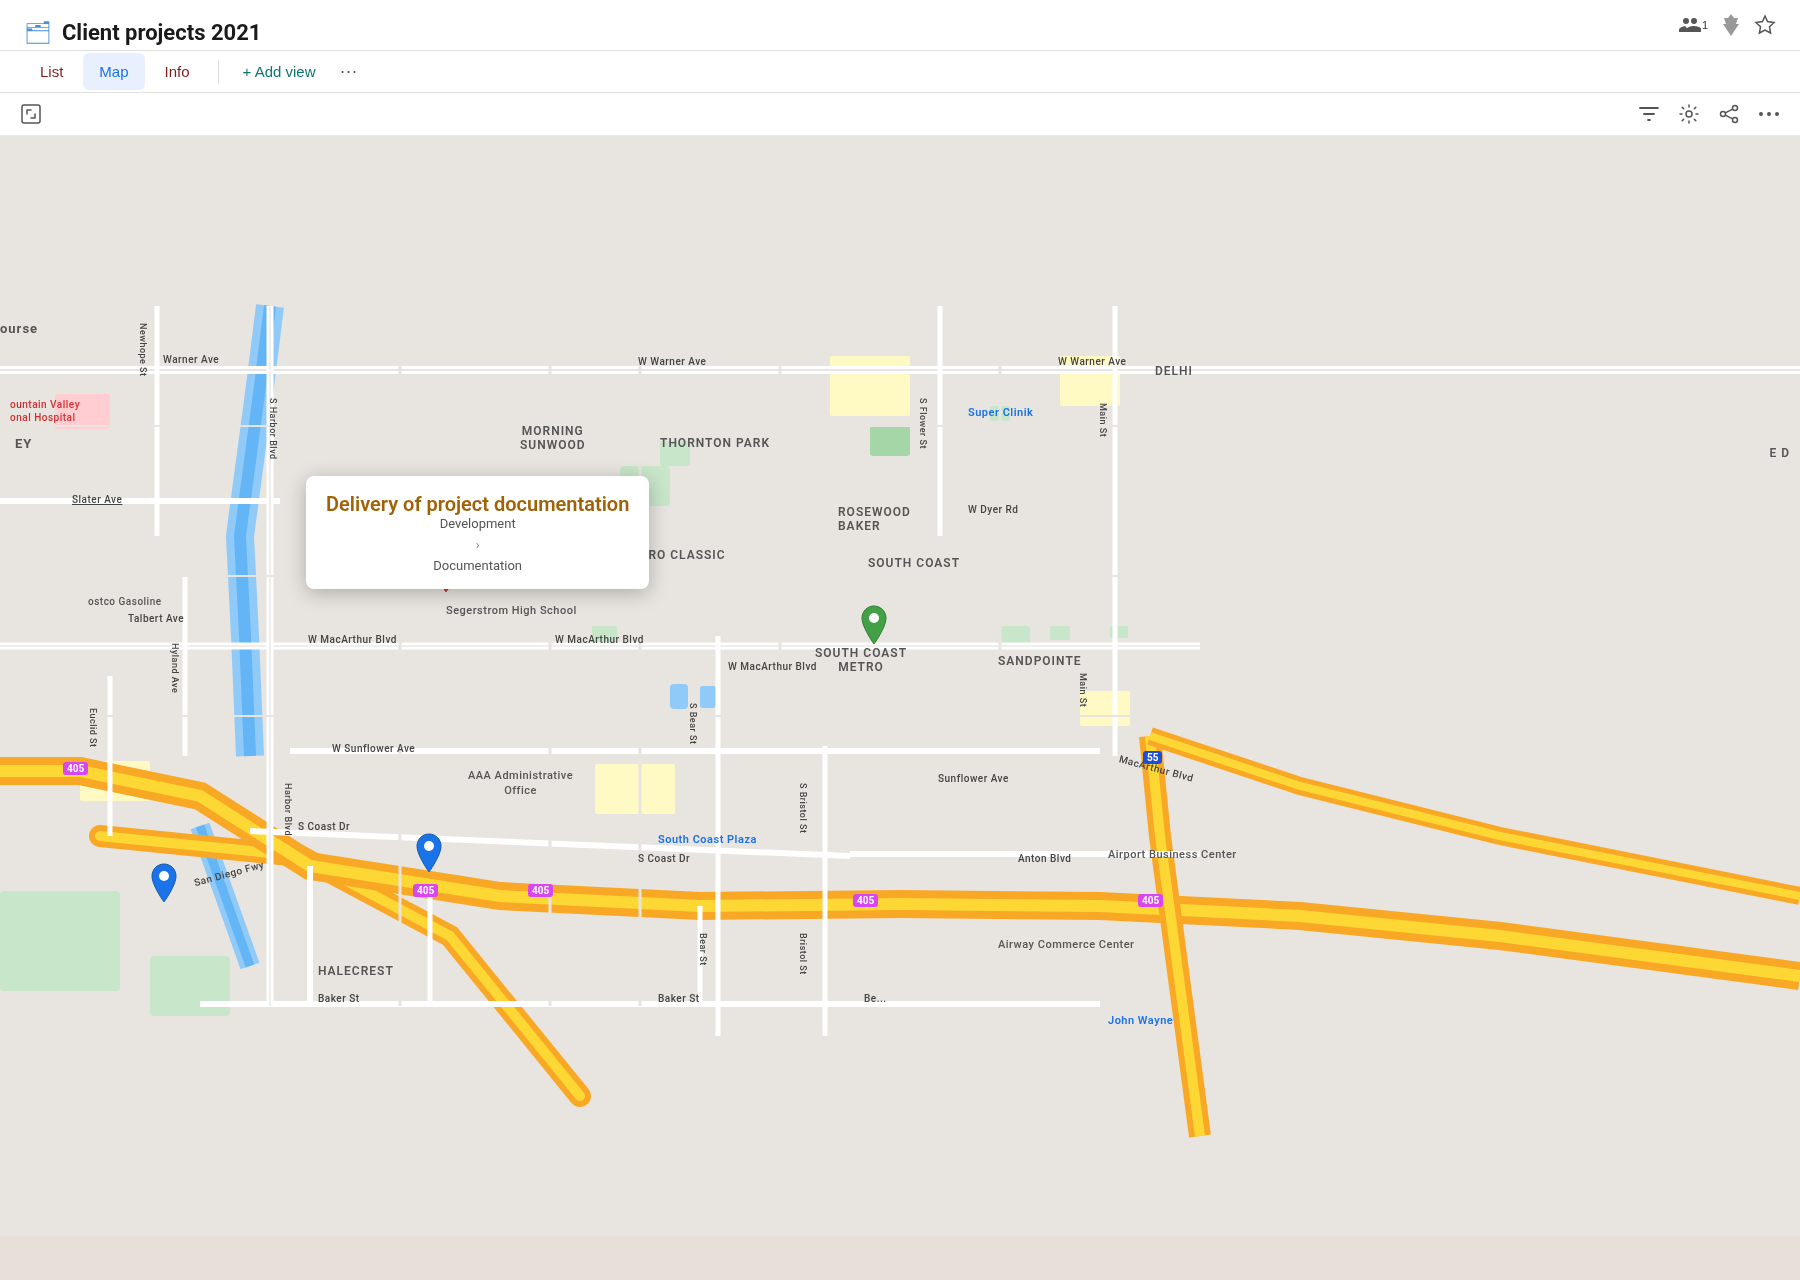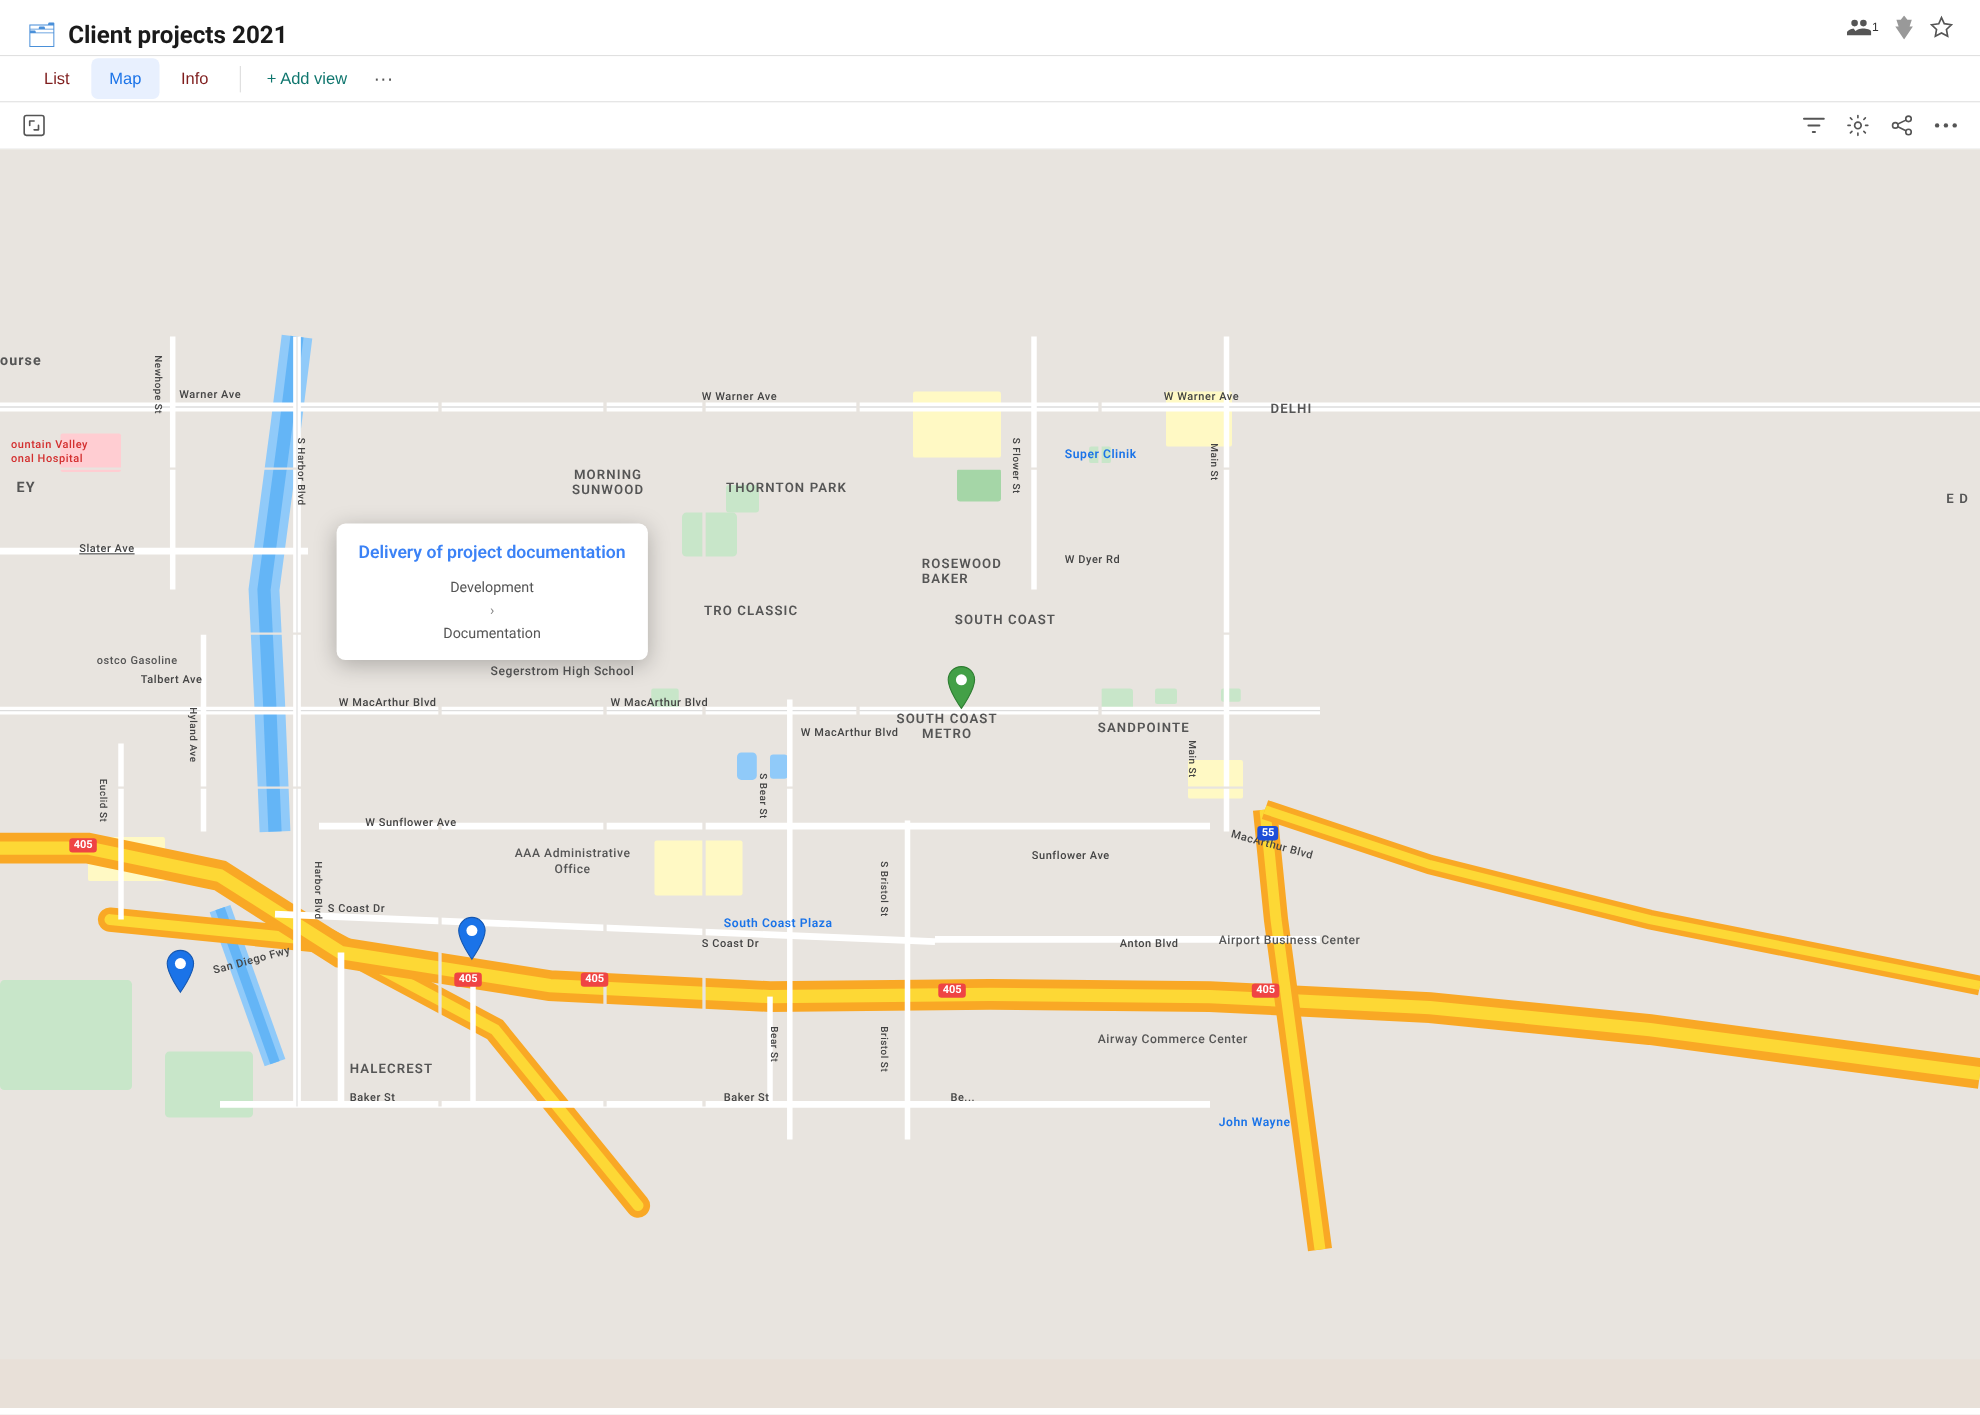--- a/index.html
+++ b/index.html
@@ -28,40 +28,40 @@
     .toolbar-icon-btn { background: none; border: none; cursor: pointer; color: #555; font-size: 20px; display: flex; align-items: center; }
 
     
     .map-container { position: relative; width: 100%; height: calc(1286px - 50px - 46px - 46px); overflow: hidden; background: #e8e0d8; }
 
     
     .map-bg { position: absolute; inset: 0; }
 
     
     .map-popup { position: absolute; left: 306px; top: 340px; background: #fff; border-radius: 8px; box-shadow: 0 4px 20px rgba(0,0,0,0.25); padding: 16px 20px; min-width: 280px; z-index: 10; }
-    .popup-title { font-size: 16px; font-weight: 600; color: #3b82f6; margin-bottom: 16px; }
+    .popup-title { font-size: 20px; font-weight: 600; color: #a16207; margin-bottom: 0; }
     .popup-breadcrumb { font-size: 13px; color: #555; display: flex; align-items: center; gap: 6px; flex-direction: column; }
     .popup-chevron { color: #888; }
 
     
     .marker { position: absolute; z-index: 5; }
 
     
     .map-label { position: absolute; font-size: 11px; color: #555; font-weight: 500; letter-spacing: 0.5px; pointer-events: none; }
     .map-label.area { font-size: 12px; font-weight: 600; color: #555; letter-spacing: 1px; }
     .map-label.blue { color: #1a73e8; font-weight: 600; }
     .map-label.red { color: #d32f2f; font-size: 10px; }
     .map-label.road { font-size: 10px; color: #444; }
     .map-label.biz { font-size: 11px; color: #555; }
 
     
     .road-layer { position: absolute; inset: 0; pointer-events: none; }
 
     
-    .shield { position: absolute; background: #ef4444; color: white; border-radius: 3px; font-size: 10px; font-weight: 700; padding: 1px 4px; z-index: 4; }
+    .shield { position: absolute; background: #d946ef; color: white; border-radius: 3px; font-size: 10px; font-weight: 700; padding: 1px 4px; z-index: 4; }
     .shield.green { background: #1d4ed8; }
 
     
     .users-badge { position: relative; }
     .users-badge sup { font-size: 10px; color: #555; }
   </style>
 </head>
 <body>
 
 <div class="header">

